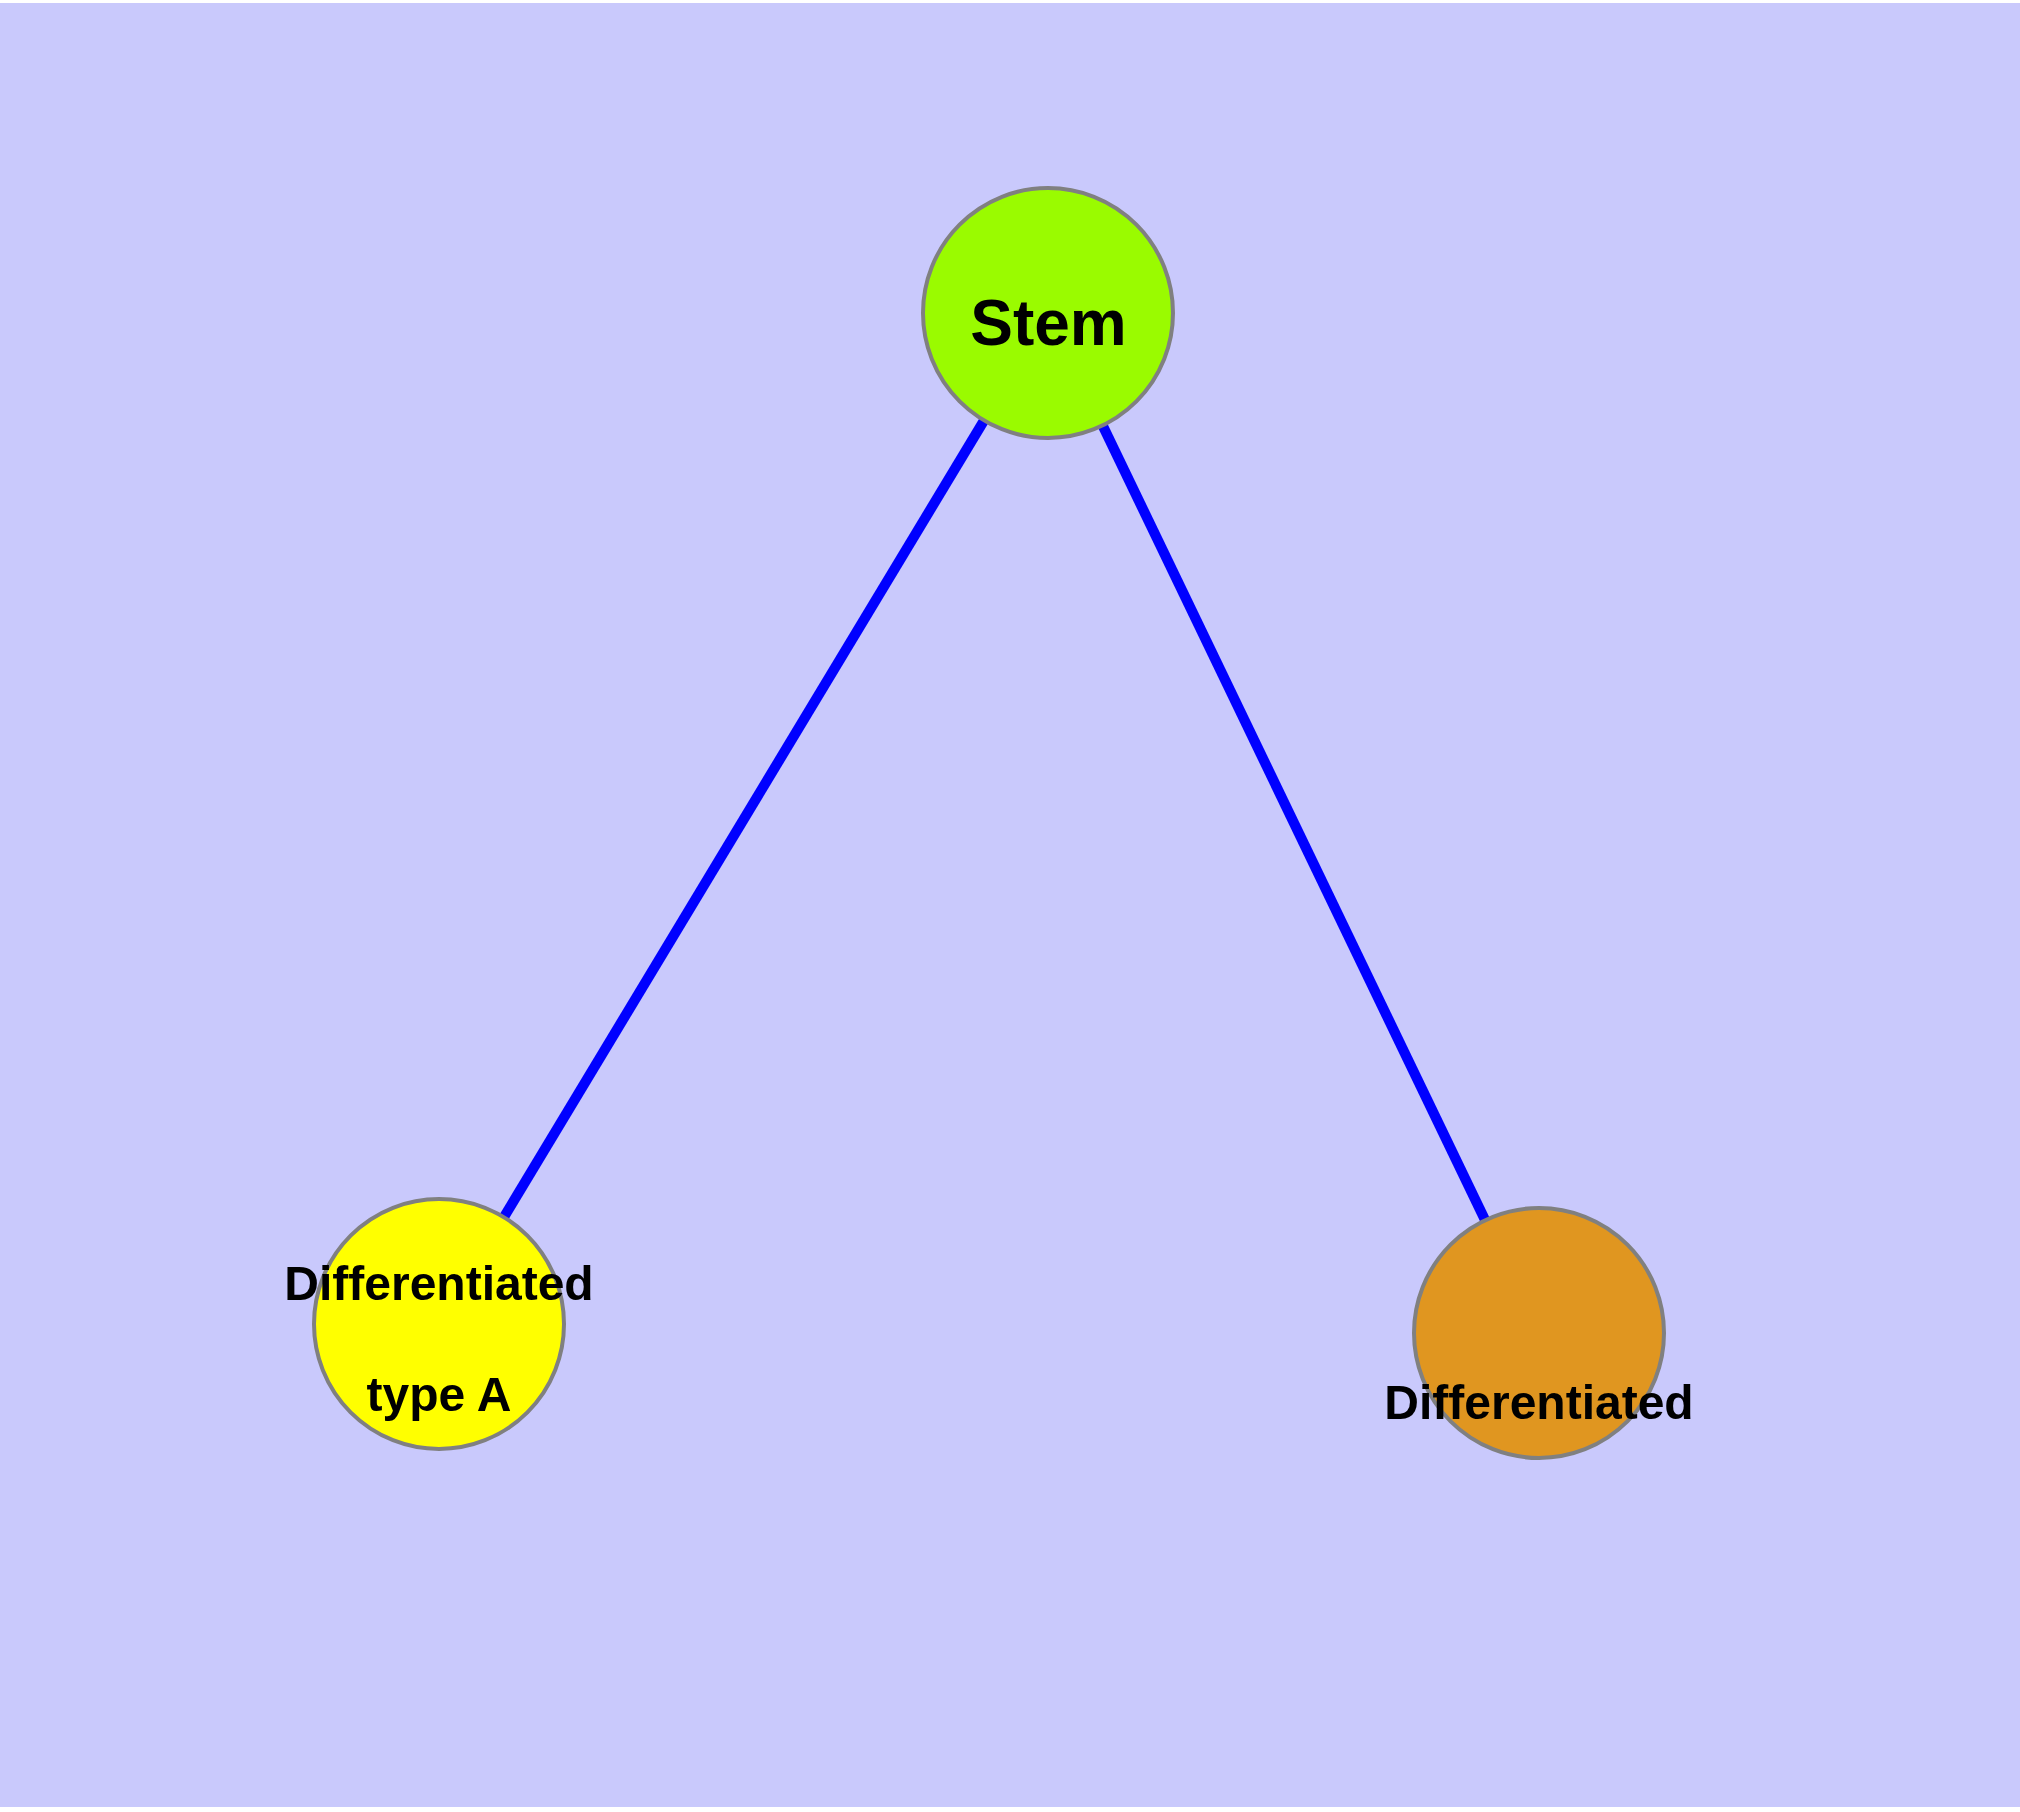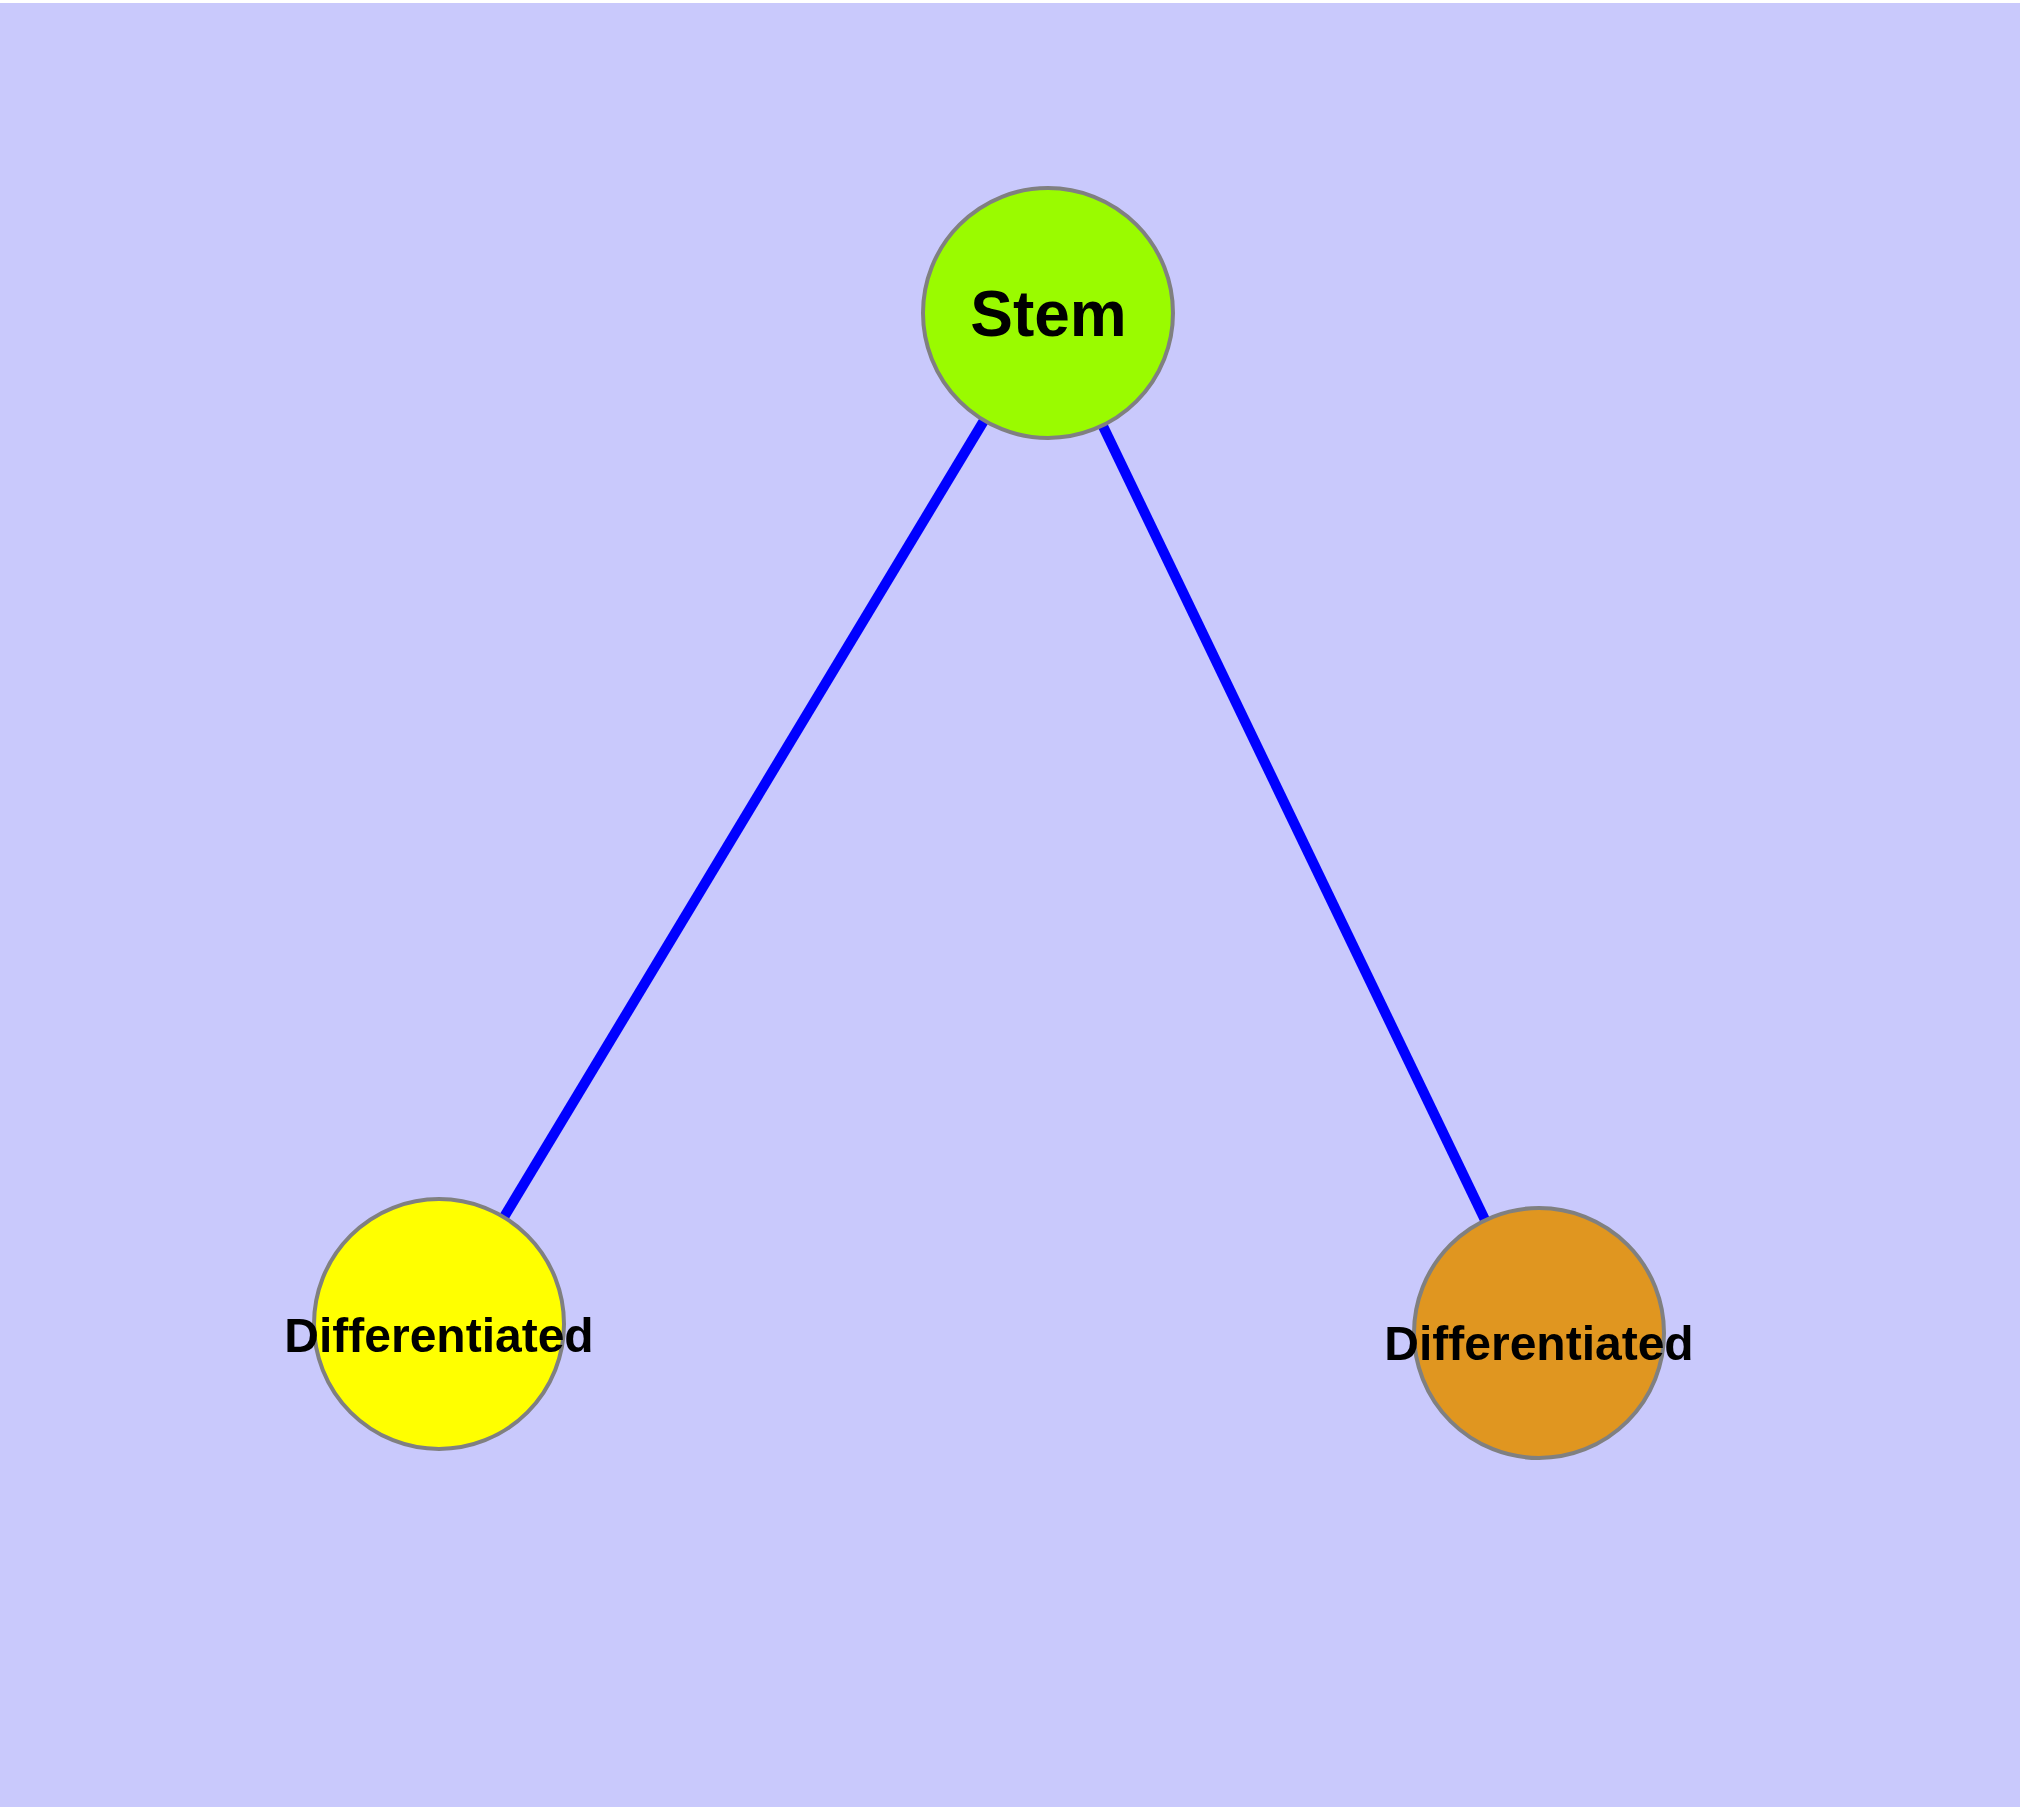--- a/index.html
+++ b/index.html
@@ -37,21 +37,21 @@
   .node-a      { left: 312px;  top: 1194px; }
   .node-b      { left: 1412px; top: 1203px; }
   .label {
     position: absolute;
     color: #000000;
     font-weight: bold;
     text-align: center;
     display: flex;
     flex-direction: column;
     align-items: center;
-    justify-content: center;
+    justify-content: flex-end;
     white-space: nowrap;
   }
   .label-stem {
     left: 879px; top: 264px;
     width: 339px; height: 93px;
     font-size: 64px;
   }
   .label-two-line {
     width: 678px; height: 229px;
     font-size: 48px;
@@ -75,20 +75,21 @@
   <div class="node node-a" style="background: rgb(255, 255, 0);"></div>
 
   <div class="node node-b" style="background: rgb(224, 150, 32);"></div>
 
   <div class="label label-stem">
     <span>Stem</span>
   </div>
 
   <div class="label label-two-line label-a">
     <span>Differentiated</span>
+    <span>type A</span>
   </div>
 
   <div class="label label-two-line label-b">
     <span>Differentiated</span>
   </div>
 
 </div>
 
 
 </body></html>

